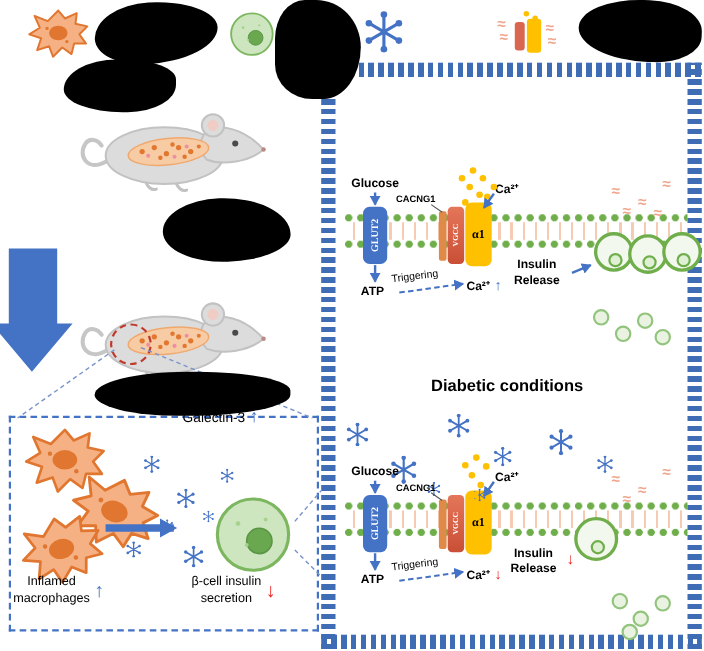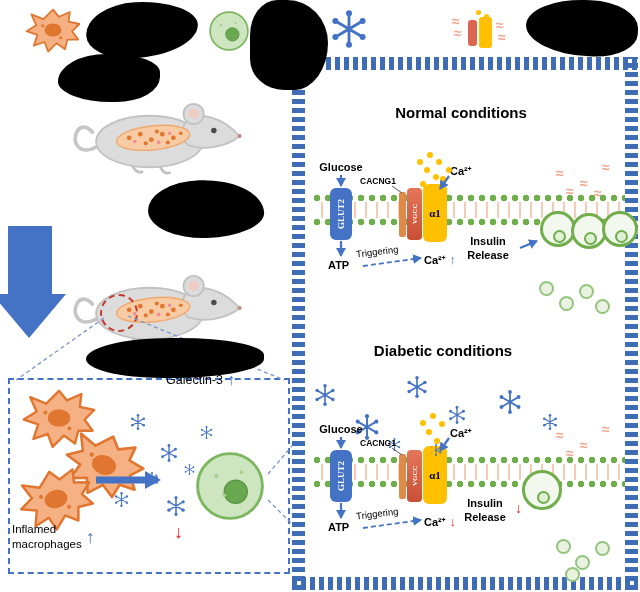--- a/index.html
+++ b/index.html
@@ -138,21 +138,20 @@
       <use href="#panc"></use>
   </svg>
   <div class="abs" style="left:100px;top:294px;width:34px;height:34px;border:2px dashed #C0392B;border-radius:50%;z-index:4"></div>
   <div class="blob" style="left:86px;top:338px;width:178px;height:40px;border-radius:50% 50% 55% 45%/55% 45% 50% 50%"></div>
 
   <div class="hatch-h" style="left:299px;top:57px;width:339px"></div>
   <div class="hatch-v" style="left:292px;top:57px;height:533px"></div>
   <div class="hatch-v" style="left:625px;top:57px;height:533px"></div>
   <div class="hatch-h" style="left:292px;top:577px;width:346px"></div>
 
-  <div class="txt title" style="left:356px;top:104px;width:210px">Normal conditions</div>
 
   <div class="membrane" style="left:312px;top:193px;width:313px"></div>
 
   <div class="txt b" style="left:316px;top:161px;width:50px;text-align:center;font-size:11px">Glucose</div>
   <div class="chan" style="left:330px;top:188px;width:22px;height:52px;background:#4472C4">
     <div class="vlabel" style="font-size:9px">GLUT2</div>
   </div>
   <div class="txt b" style="left:360px;top:176px;font-size:8.5px">CACNG1</div>
   <div class="chan" style="left:399px;top:192px;width:7px;height:45px;background:#E08A4A;border-radius:2px"></div>
   <div class="chan" style="left:407px;top:188px;width:15px;height:52px;background:linear-gradient(#E4765A,#C94F35);border-radius:4px">
@@ -190,21 +189,21 @@
   <span class="ves" style="left:539px;top:281px"></span>
   <span class="ves" style="left:559px;top:296px"></span>
   <span class="ves" style="left:579px;top:284px"></span>
   <span class="ves" style="left:595px;top:299px"></span>
   <span class="squig" style="left:556px;top:166px"></span>
   <span class="squig" style="left:580px;top:176px"></span>
   <span class="squig" style="left:602px;top:160px"></span>
   <span class="squig" style="left:566px;top:184px"></span>
   <span class="squig" style="left:594px;top:186px"></span>
 
-  <div class="txt title" style="left:338px;top:342px;width:210px">Diabetic conditions</div>
+  <div class="txt title" style="left:356px;top:342px;width:210px">Diabetic conditions</div>
 
   <div class="membrane" style="left:312px;top:455px;width:313px"></div>
 
   <svg class="abs" style="left:314px;top:384px;width:22px;height:22px;z-index:2">
       <use href="#sf"></use>
     </svg>
   <svg class="abs" style="left:354px;top:414px;width:26px;height:26px;z-index:2">
       <use href="#sf"></use>
     </svg>
   <svg class="abs" style="left:406px;top:376px;width:22px;height:22px;z-index:2">
@@ -306,28 +305,32 @@
   <div class="txt flexrow" style="left:166px;top:371px;font-size:12.5px">
     <span>Galectin-3</span>
     <span class="up" style="font-size:16px">↑</span>
   </div>
 
   <svg class="abs" style="left:194px;top:450px;width:72px;height:72px;z-index:2">
       <use href="#cell"></use>
     </svg>
 
   <div class="txt flexrow" style="left:12px;top:522px;font-size:11.5px">
-    <div style="line-height:15px">
+    <div style="text-align:center;line-height:15px">
       <div>Inflamed</div>
       <div>macrophages</div>
     </div>
     <span class="up" style="font-size:18px">↑</span>
   </div>
 
   <div class="txt flexrow" style="left:174px;top:522px;font-size:11.5px">
+    <div style="text-align:center;line-height:15px">
+      <div>β-cell insulin</div>
+      <div>secretion</div>
+    </div>
     <span class="dn" style="font-size:18px">↓</span>
   </div>
 
   <svg id="overlay" width="640" height="592" viewBox="0 0 640 592">
     <defs>
       <marker id="mb" markerUnits="userSpaceOnUse" markerWidth="11" markerHeight="11" refX="8" refY="5" orient="auto">
         <path d="M0,0 L9,5 L0,10 Z" fill="#4472C4"></path>
       </marker>
       <marker id="mbBig" markerUnits="userSpaceOnUse" markerWidth="20" markerHeight="20" refX="13" refY="9" orient="auto">
         <path d="M0,0 L16,9 L0,18 Z" fill="#4472C4"></path>

